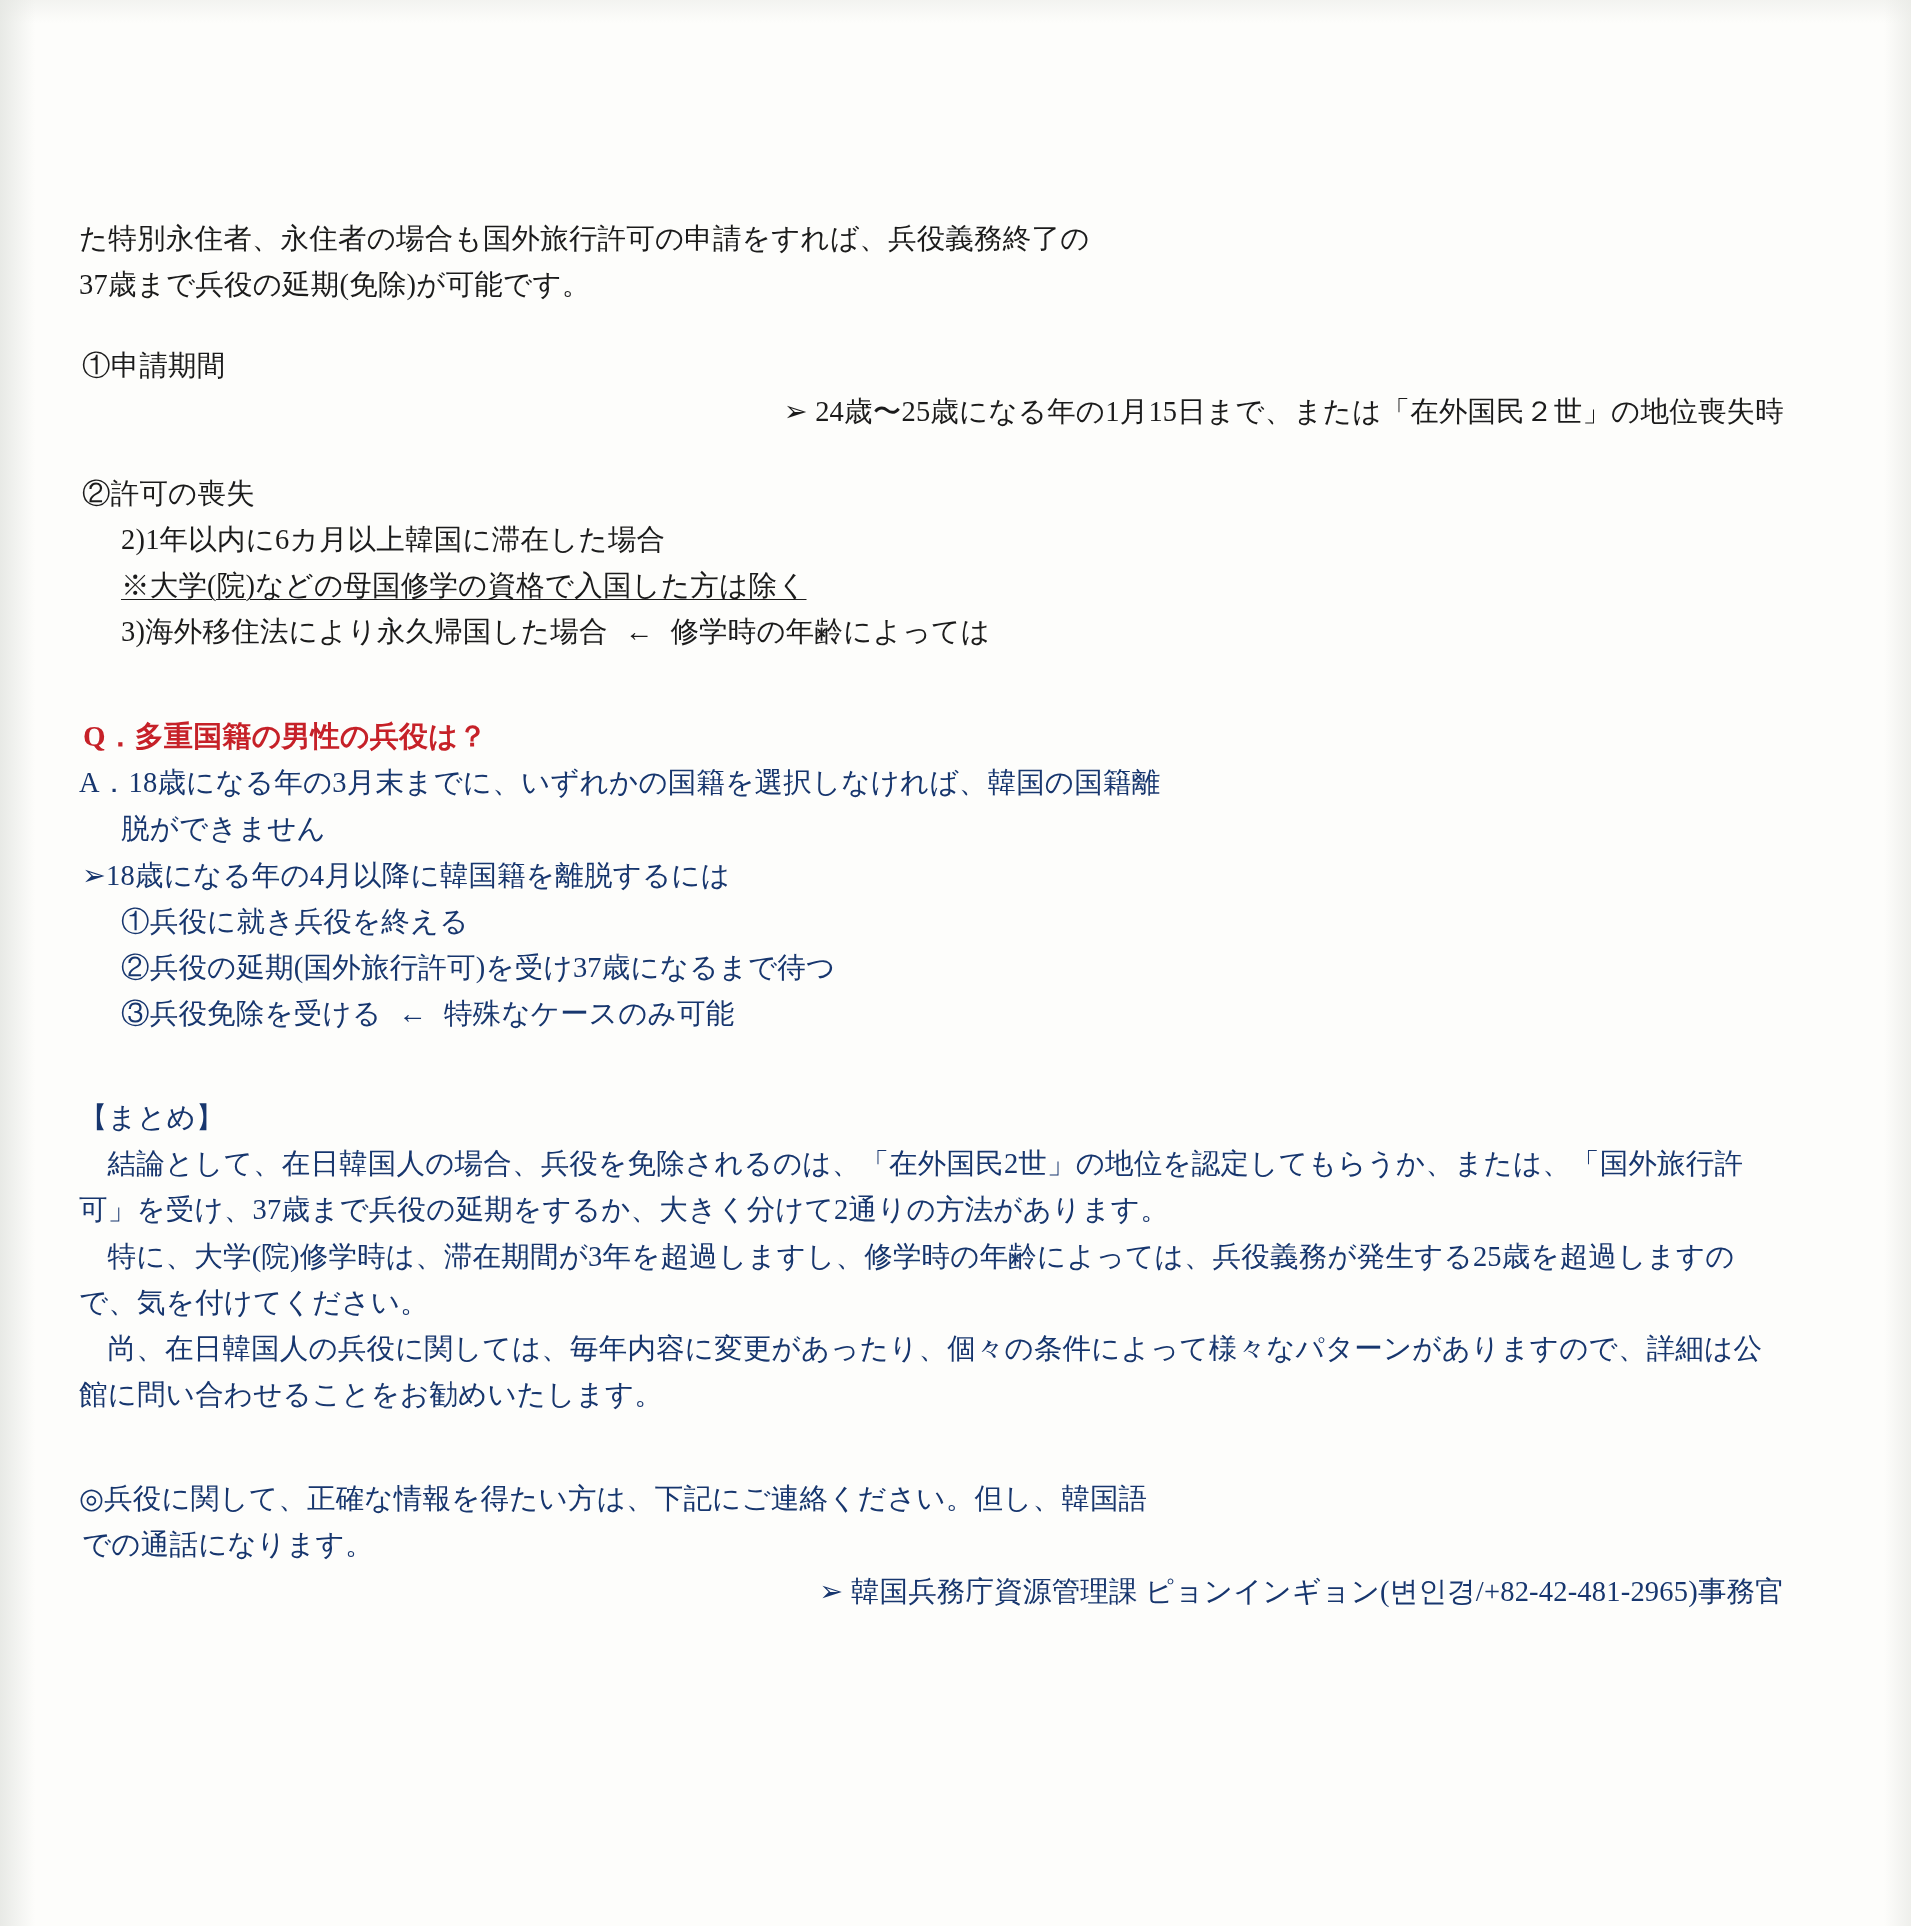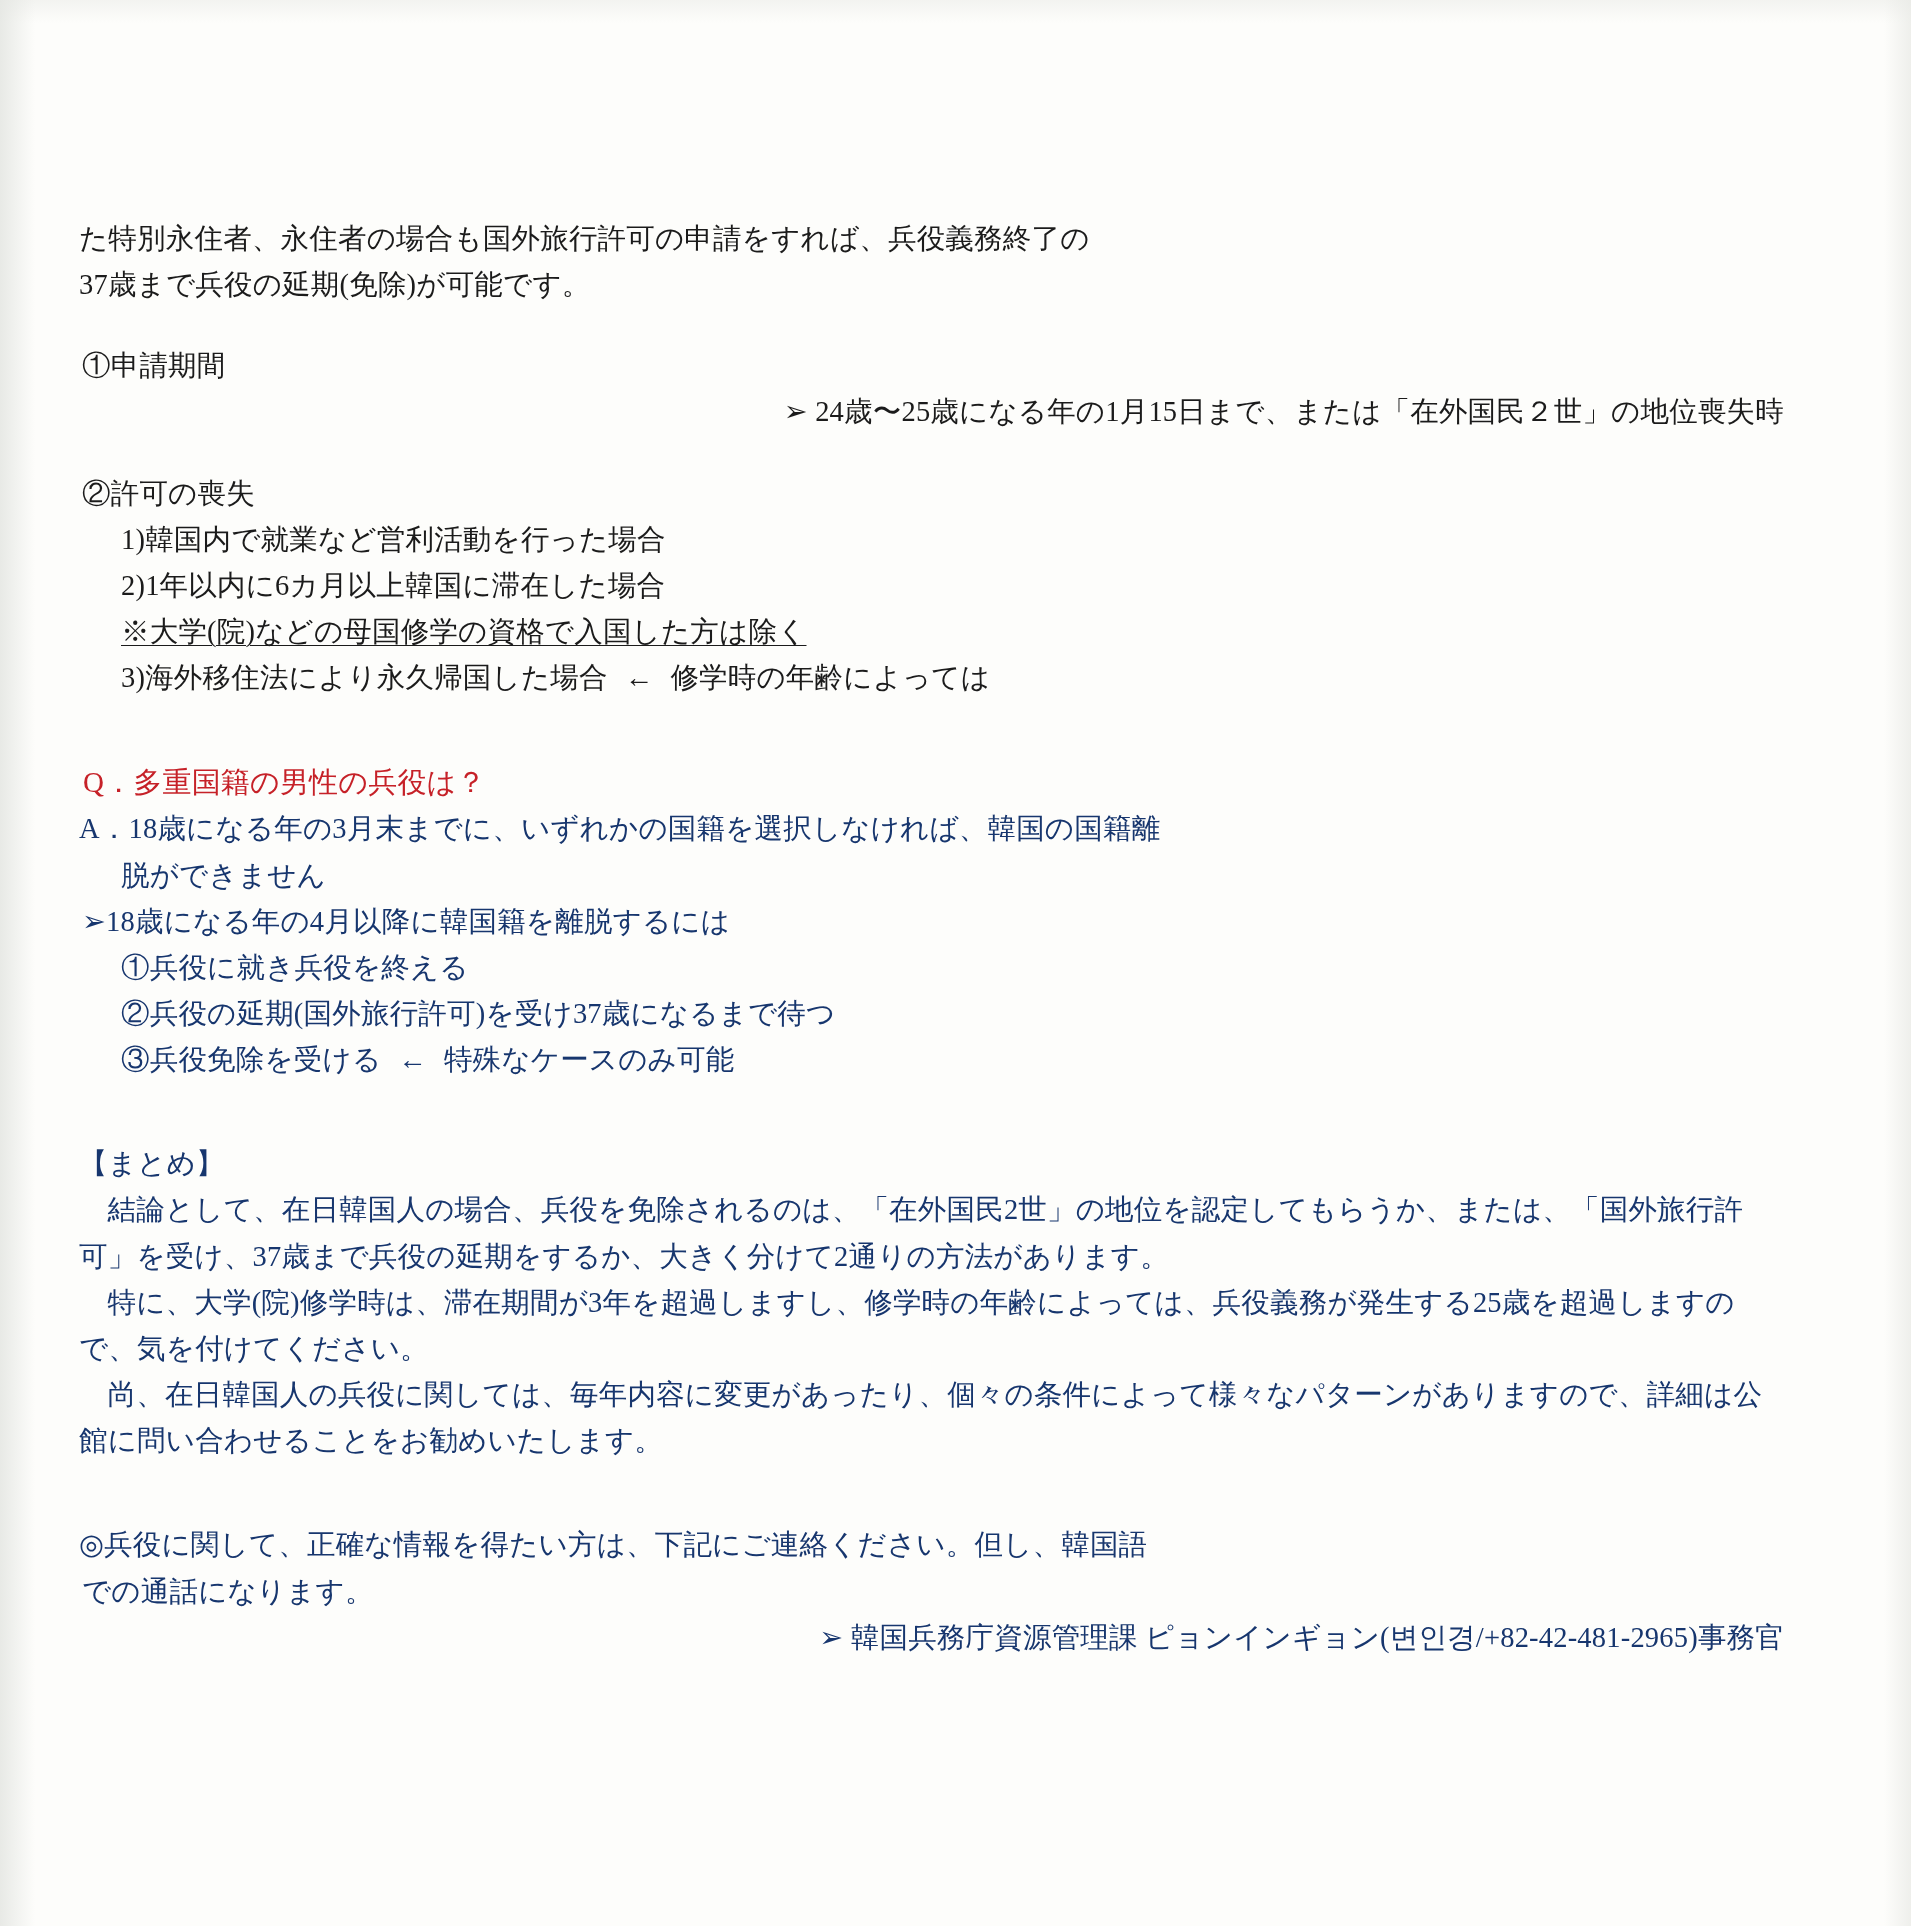--- a/index.html
+++ b/index.html
@@ -45,21 +45,21 @@
   }
   .spacer-md { height: 35px; }
   .spacer-lg { height: 58px; }
 
   .ind1 { margin-left: 3px; }
   .ind2 { margin-left: 42px; }
   .ind3 { margin-left: 62px; text-align: right; }
 
   .q-line {
     color: #c62128;
-    font-weight: 400;
+    font-weight: 700;
     margin-left: 3.9px;
     font-size: 29px;
   }
   .a-line {
     color: #17366e;
   }
   .blue {
     color: #17366e;
   }
   .underline {
@@ -90,21 +90,20 @@
     <p class="para">37歳まで兵役の延期(免除)が可能です。</p>
 
     <div class="spacer-md"></div>
 
     <p class="para ind1">①申請期間</p>
     <p class="para ind3">➢ 24歳〜25歳になる年の1月15日まで、または「在外国民２世」の地位喪失時</p>
 
     <div class="spacer-md"></div>
 
     <p class="para ind1">②許可の喪失</p>
-    <p class="para ind2">1)韓国内で就業など営利活動を行った場合</p>
     <p class="para ind2">2)1年以内に6カ月以上韓国に滞在した場合</p>
     <p class="para ind2 underline">※大学(院)などの母国修学の資格で入国した方は除く</p>
     <p class="para ind2">
       <span>3)海外移住法により永久帰国した場合</span><span class="arrow-gap"></span><span>←</span><span class="arrow-gap"></span><span>修学時の年齢によっては</span>
     </p>
 
     <div class="spacer-lg"></div>
 
     <p class="para q-line">
       <span>Q．</span><span>多重国籍の男性の兵役は？</span>

